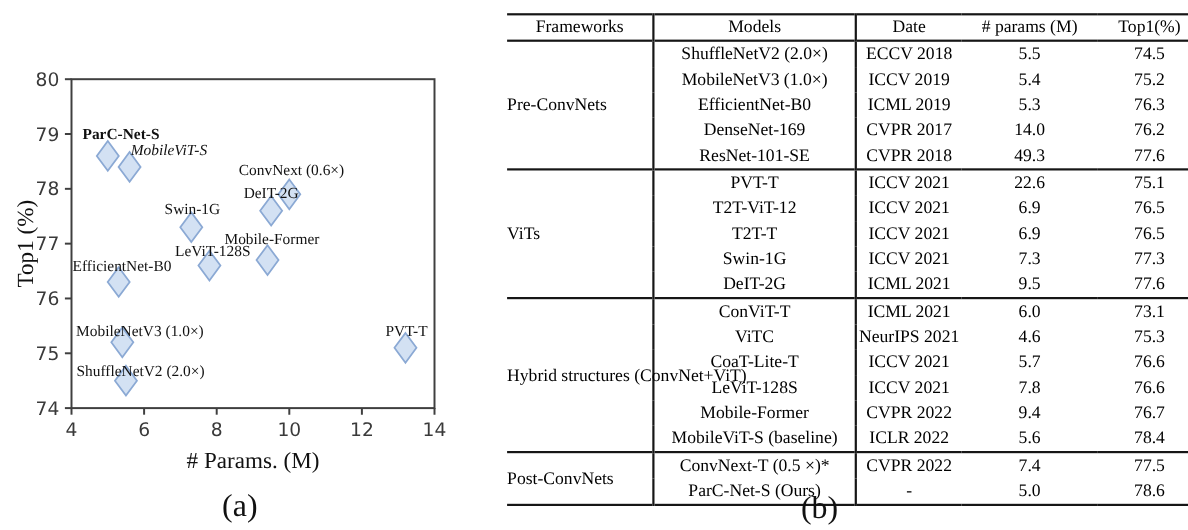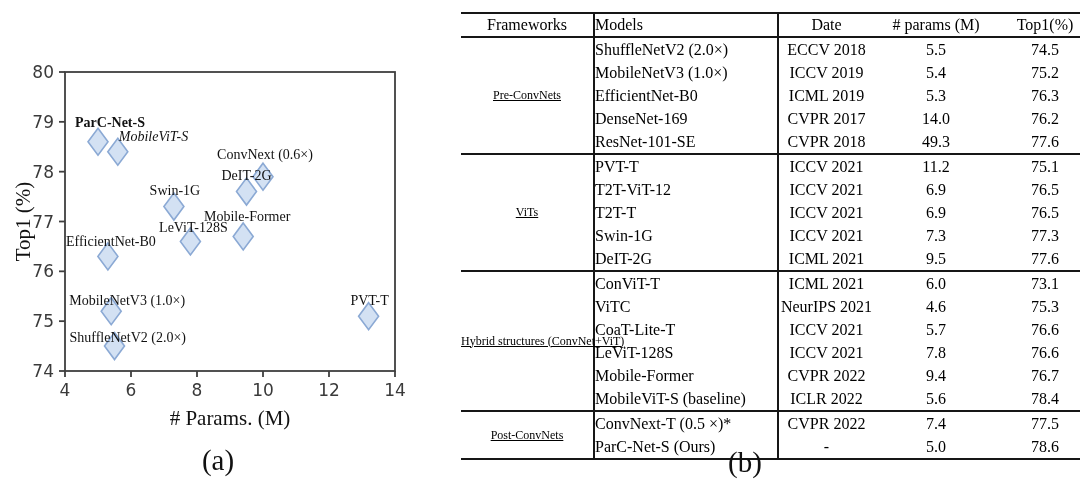--- a/index.html
+++ b/index.html
@@ -25,25 +25,25 @@
   table.results tbody{border-top:2px solid #161616;}
   table.results th, table.results td{
     padding:0;height:23px;line-height:23px;font-weight:normal;
     white-space:nowrap;overflow:visible;
   }
   table.results thead th{height:22px;line-height:22px;}
   .col-fw{width:133px;} .col-model{width:184px;} .col-date{width:96px;}
   .col-params{width:124px;} .col-top1{width:94px;}
   .vline{border-right:2px solid #161616;}
   .cell-c{text-align:center;}
-  .cell-l{text-align:left;padding-left:10px;}
+  .cell-l{text-align:center;padding-left:10px;}
   .cell-date{text-align:center;padding-left:8px;}
   td.fw-cell{
-    text-align:center;vertical-align:middle;white-space:normal;
-    line-height:20px;font-size:12px;text-decoration:underline;
+    vertical-align:middle;white-space:normal;
+    line-height:20px;font-size:16px;
   }
   .b{font-weight:bold;font-family:Liberation Serif, serif;} .i{}
   .caption-b{
     position:absolute;left:445px;top:446px;width:600px;text-align:center;
     font-size:29px;color:#111;
   }
 </style>
 </head>
 <body>
 
@@ -154,21 +154,21 @@
           <td class="cell-date">CVPR 2018</td>
           <td class="cell-c">49.3</td>
           <td class="cell-c">77.6</td>
         </tr>
       </tbody>
       <tbody>
         <tr>
           <td class="fw-cell vline" rowspan="5">ViTs</td>
           <td class="cell-l vline">PVT-T</td>
           <td class="cell-date">ICCV 2021</td>
-          <td class="cell-c">11.2</td>
+          <td class="cell-c">22.6</td>
           <td class="cell-c">75.1</td>
         </tr>
         <tr>
           <td class="cell-l vline">T2T-ViT-12</td>
           <td class="cell-date">ICCV 2021</td>
           <td class="cell-c">6.9</td>
           <td class="cell-c">76.5</td>
         </tr>
         <tr>
           <td class="cell-l vline">T2T-T</td>

